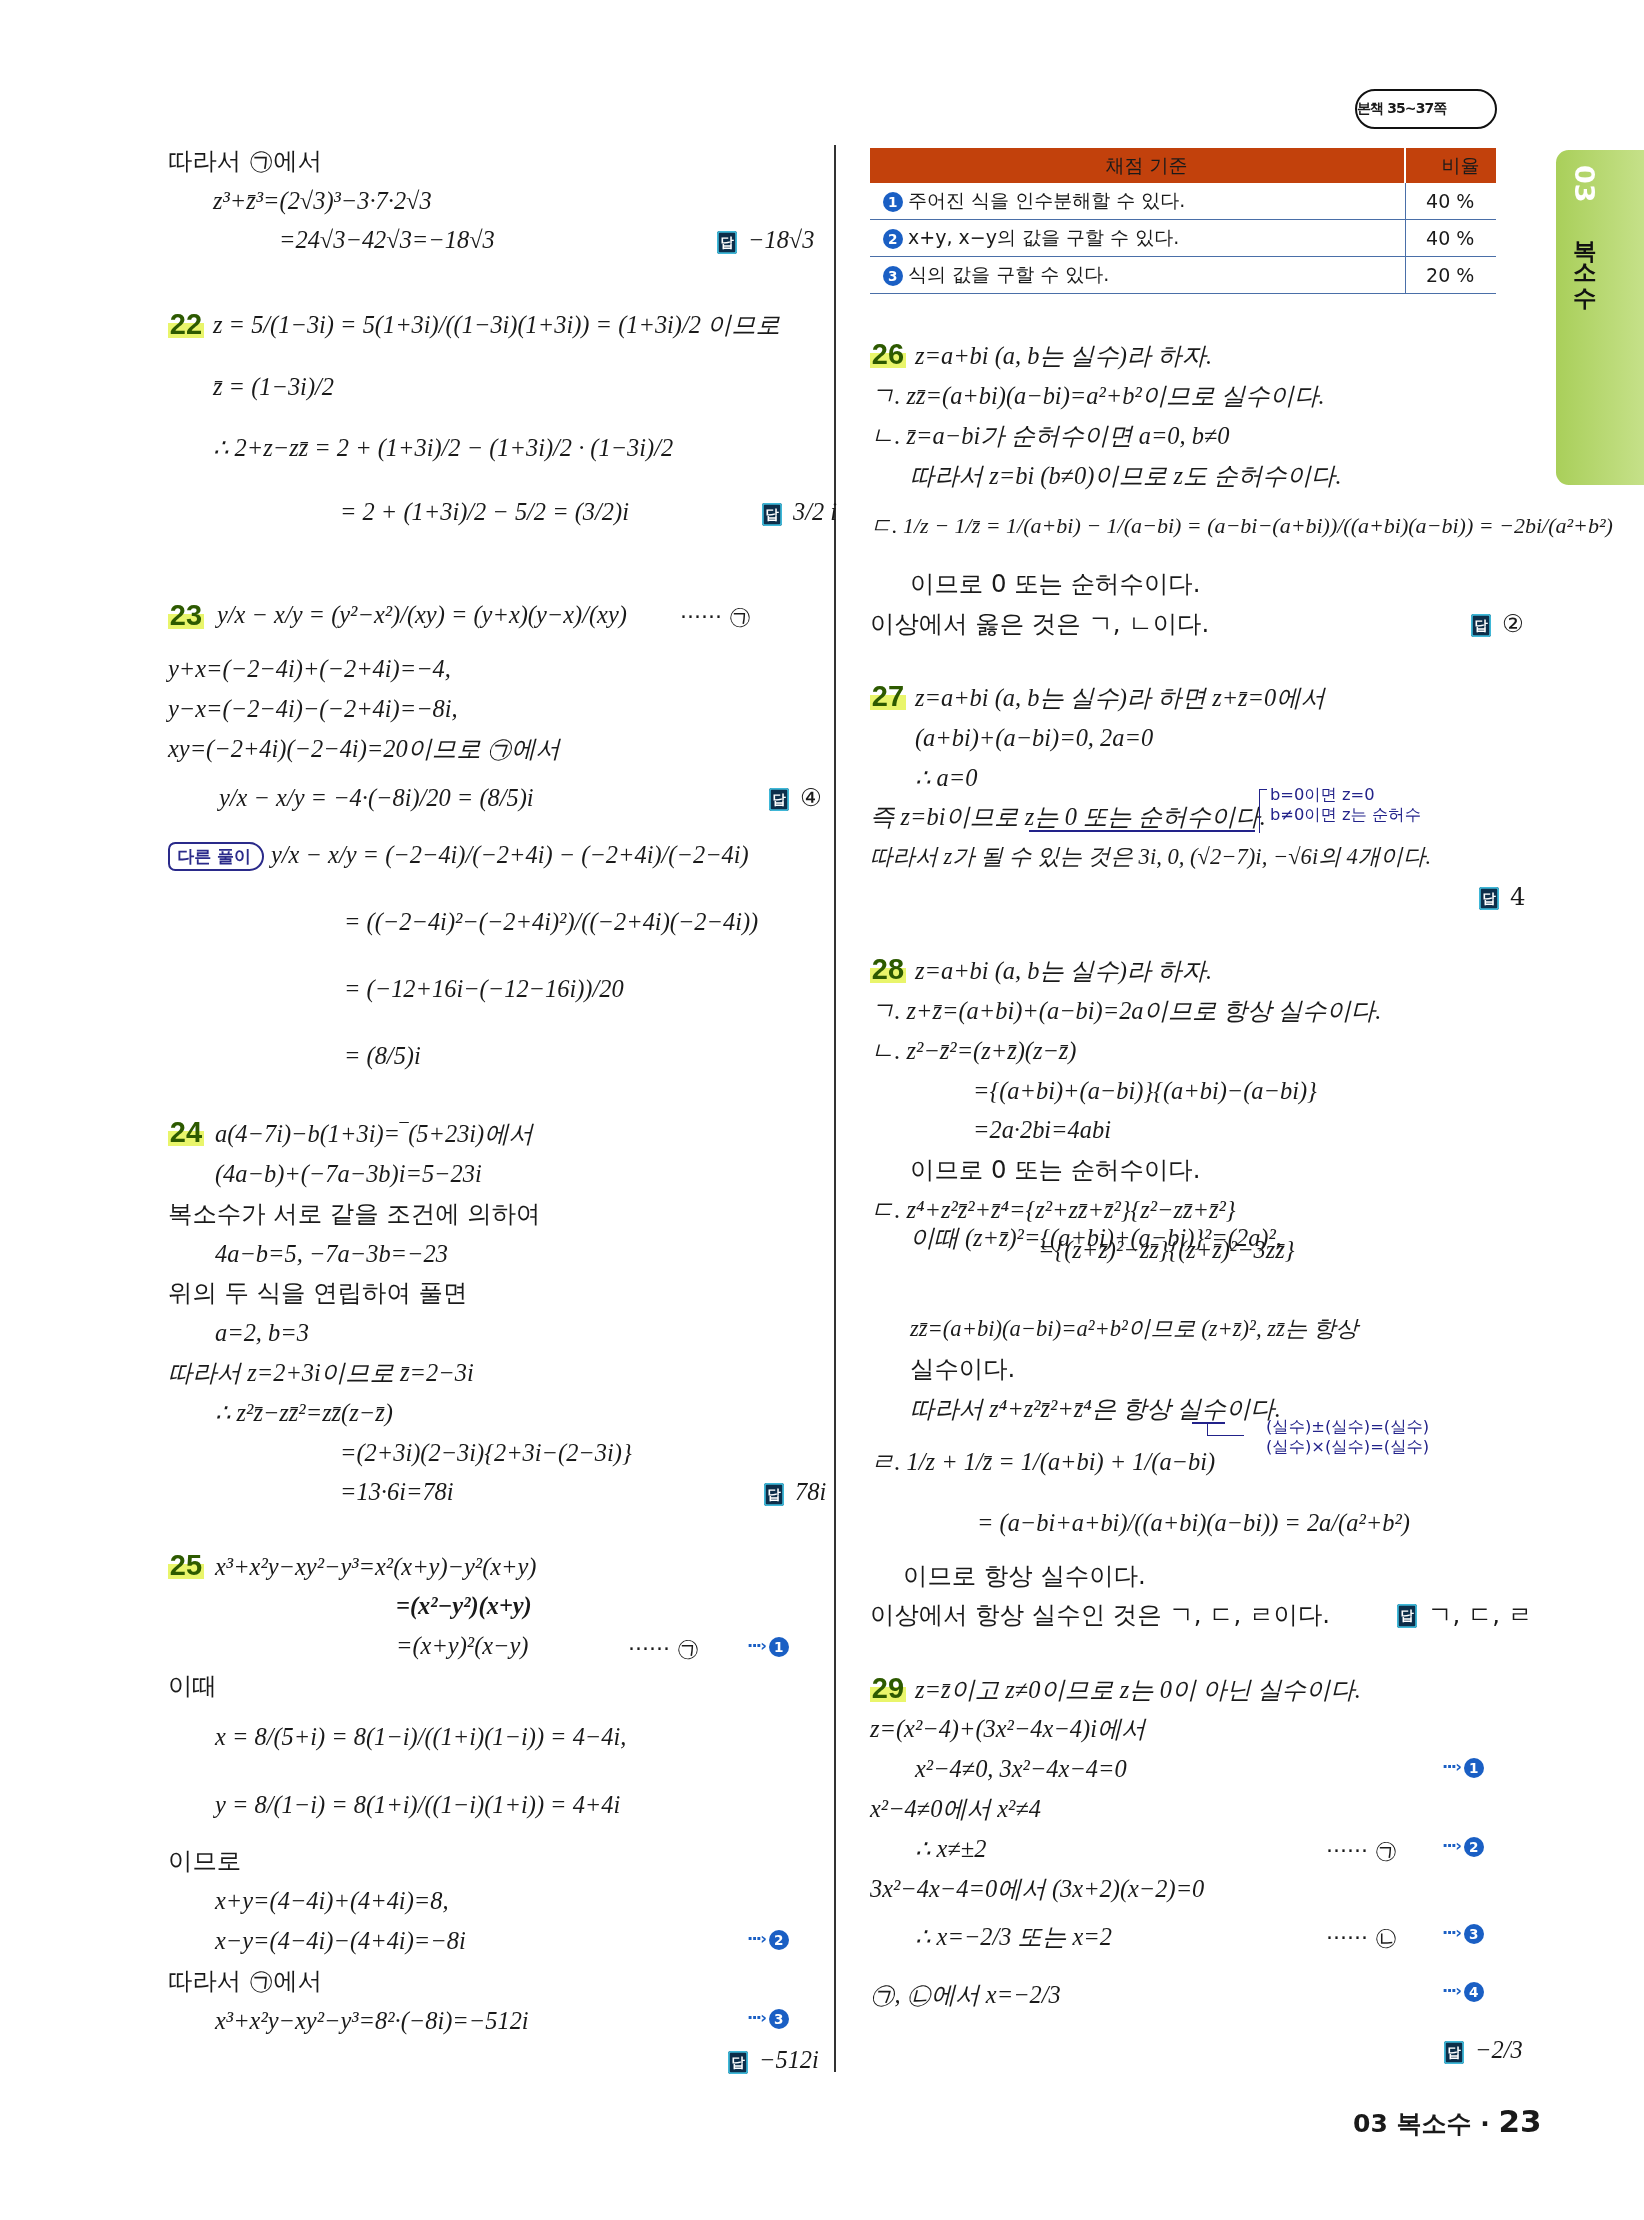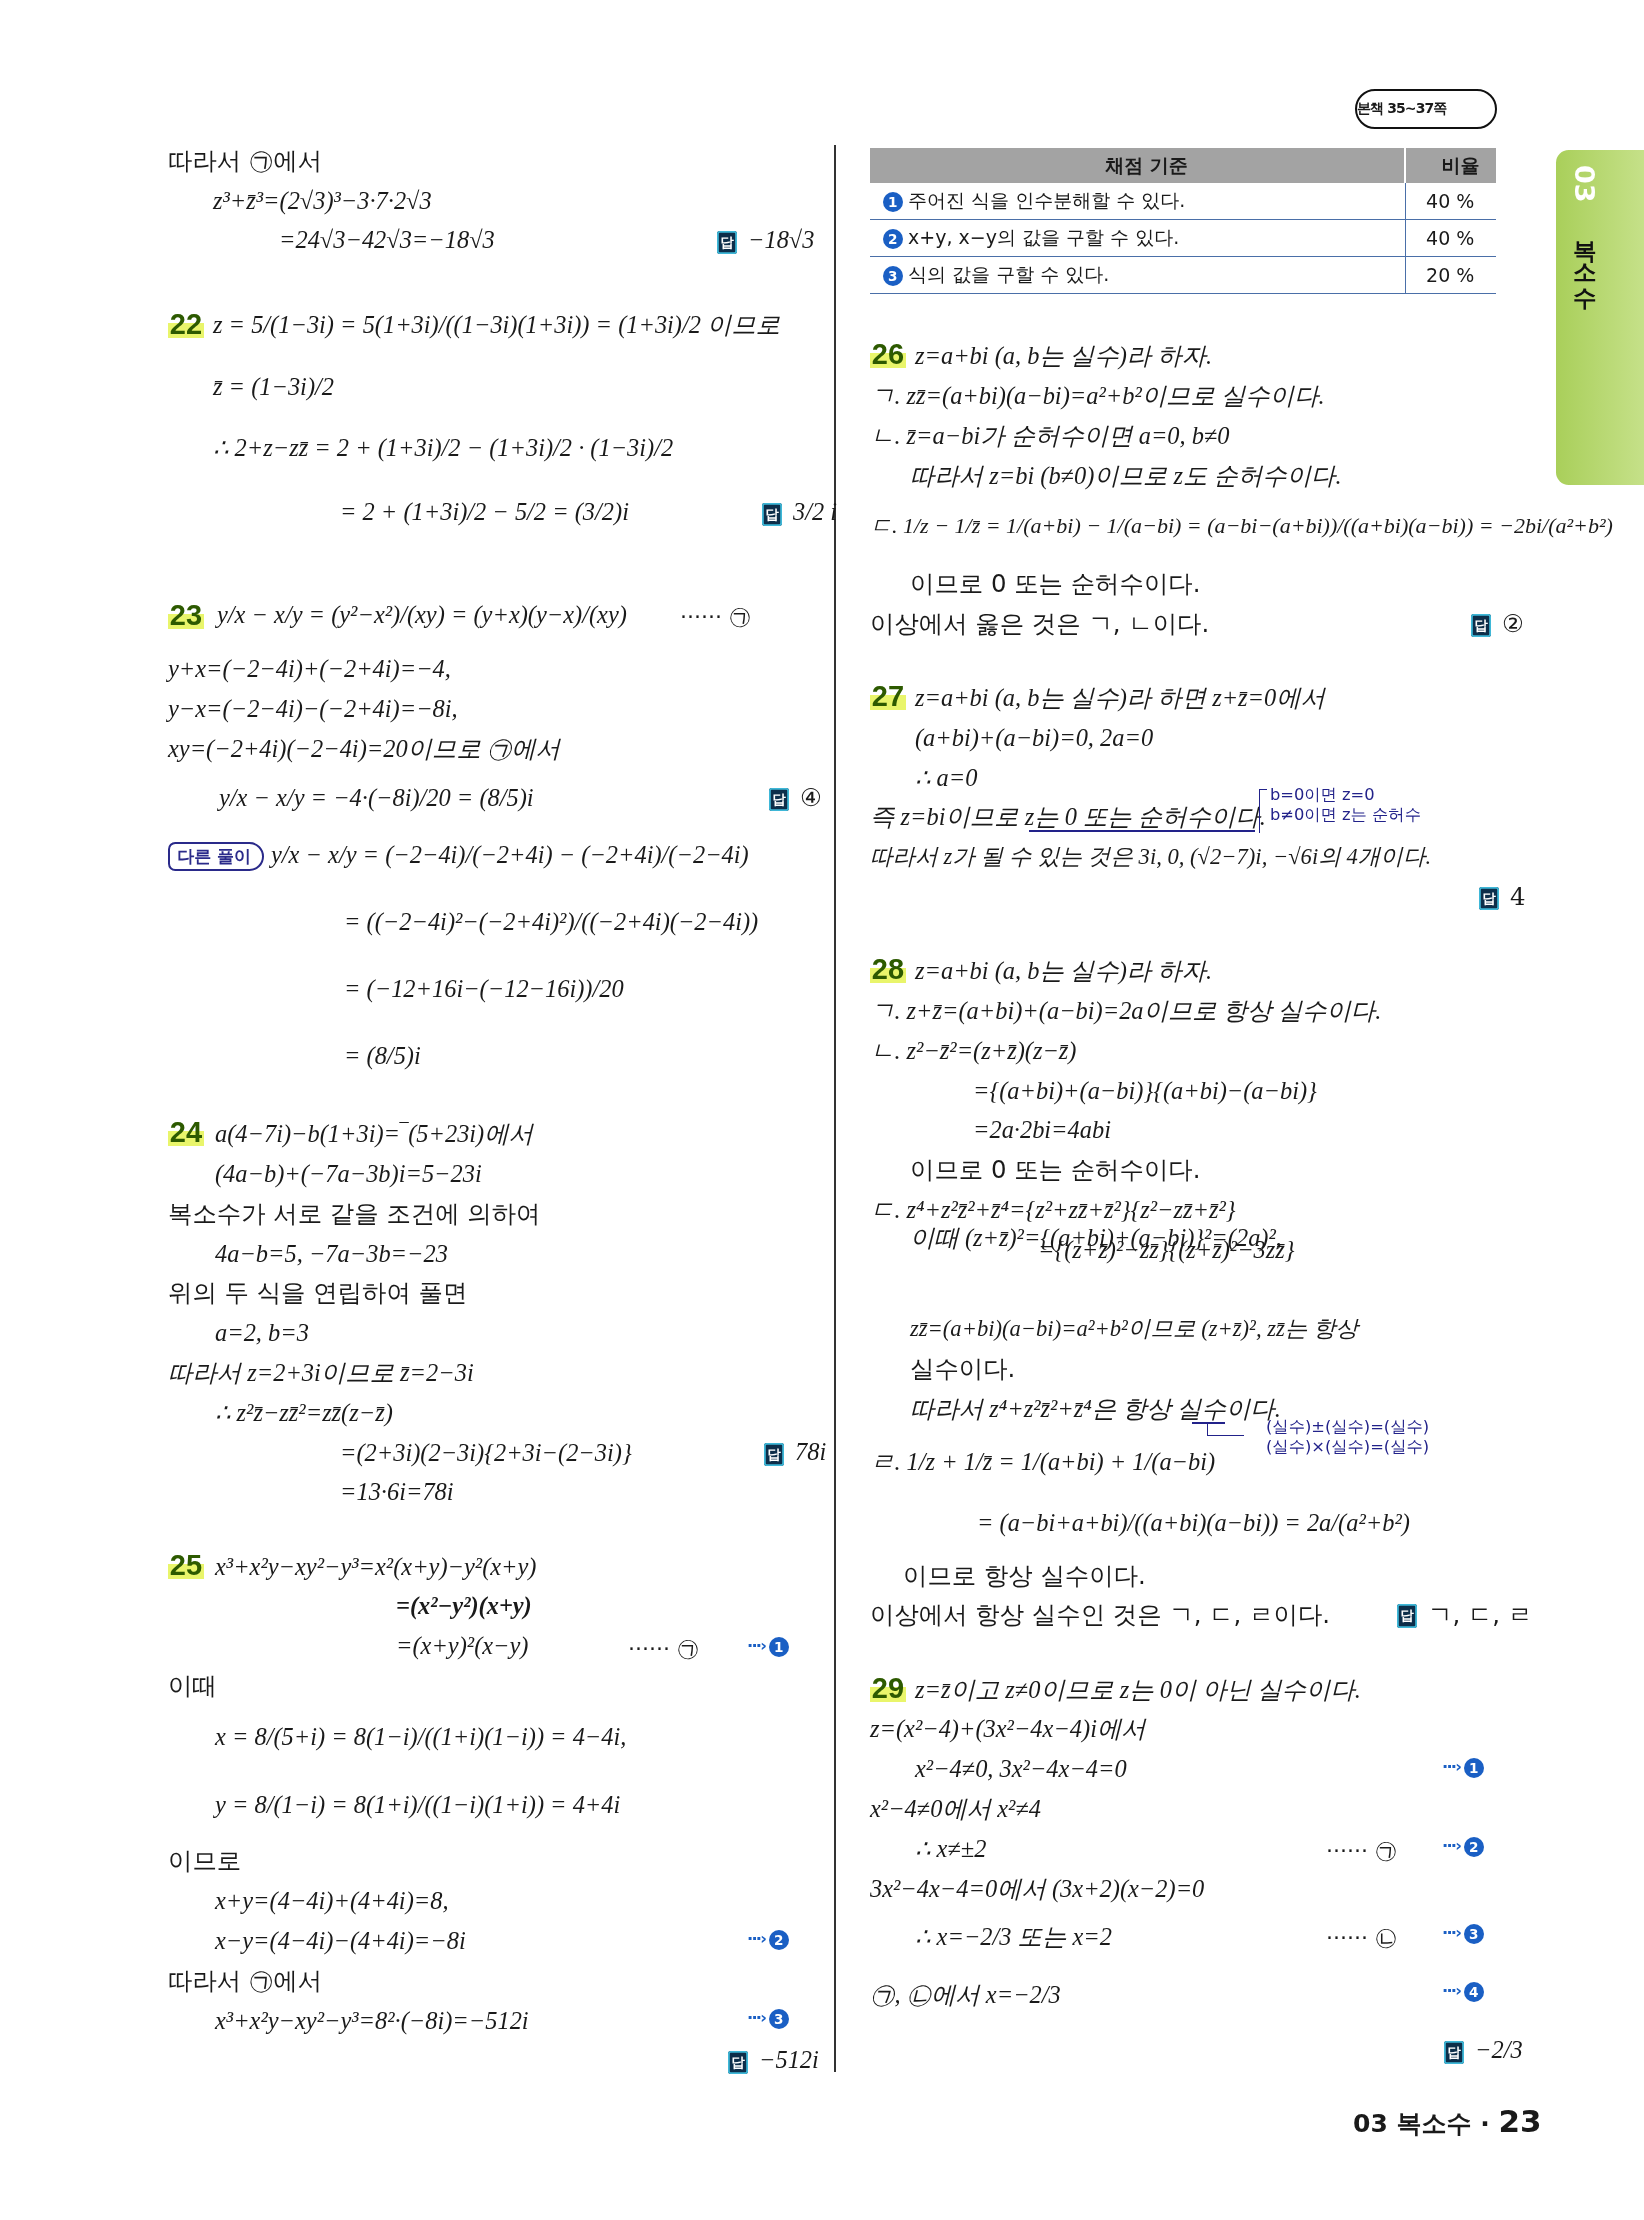--- a/index.html
+++ b/index.html
@@ -17,21 +17,21 @@
                  border: 2.7px solid #111; border-radius: 20px; display: flex; align-items: center; justify-content: flex-start;
                  font-family: "DejaVu Sans", sans-serif; font-weight: bold; font-size: 14px; letter-spacing: -0.9px; }
   .side-tab { position: absolute; left: 1556px; top: 150px; width: 90px; height: 335px;
               background: linear-gradient(90deg, #a9cf5a, #c6e18a); border-radius: 12.7px 0 0 12.7px; }
   .side-tab .tab-num { position: absolute; left: 12.7px; top: 14.5px; color: #fff; font-family: "DejaVu Sans", sans-serif;
                        font-weight: bold; font-size: 27px; writing-mode: vertical-rl; }
   .side-tab .tab-label { position: absolute; left: 12.7px; top: 74px; color: #111; font-family: "DejaVu Sans", sans-serif;
                          font-weight: bold; font-size: 23.5px; writing-mode: vertical-rl; }
   table.grading { position: absolute; left: 870px; top: 148px; width: 626px; border-collapse: collapse;
                   font-family: "DejaVu Sans", sans-serif; font-size: 19px; }
-  table.grading th { background: #a3a3a3; font-weight: bold; height: 33px; font-size: 19px; padding-left: 20px; }
+  table.grading th { background: #c2410c; font-weight: normal; height: 33px; font-size: 19px; padding-left: 20px; }
   table.grading td { height: 34px; border-bottom: 1.8px solid #4a6fa8; padding-left: 12.7px; }
   table.grading td.pct { border-left: 1.8px solid #4a6fa8; text-align: center; padding-left: 0; width: 69px; }
   table.grading th.pct { border-left: 2.7px solid #fff; width: 69px; }
   .step { display: inline-flex; width: 20px; height: 20px; border-radius: 50%; background: #1a5fc4; color: #fff;
           font-size: 13.6px; font-weight: bold; align-items: center; justify-content: center; margin-right: 5.4px;
           font-family: "DejaVu Sans", sans-serif; font-style: normal; vertical-align: middle; }
   .step-ref { position: absolute; font-family: "DejaVu Sans", sans-serif; font-size: 16.3px; color: #1a5fc4; font-weight: bold; }
   .step-ref .arrow { color: #1a5fc4; letter-spacing: -1.8px; margin-right: 3.6px; }
   .ans { position: absolute; font-size: 24.4px; white-space: nowrap; line-height: 31px; padding-left: 33px; }
   .ans-icon { display: inline-block; width: 20px; height: 23.5px; background: #0d2e4a; color: #fff;
@@ -102,21 +102,21 @@
     <div class="line math" style="left:215px;top:1118px;">a(4−7i)−b(1+3i)=‾(5+23i)에서</div>
     <div class="line math" style="left:215px;top:1158px;">(4a−b)+(−7a−3b)i=5−23i</div>
     <div class="line ko" style="left:168px;top:1198px;text-align:center;">복소수가 서로 같을 조건에 의하여</div>
     <div class="line math" style="left:215px;top:1238px;">4a−b=5, −7a−3b=−23</div>
     <div class="line ko" style="left:168px;top:1277px;">위의 두 식을 연립하여 풀면</div>
     <div class="line math" style="left:215px;top:1317px;">a=2, b=3</div>
     <div class="line math" style="left:168px;top:1357px;">따라서 z=2+3i이므로      z̄=2−3i</div>
     <div class="line math" style="left:215px;top:1397px;">∴ z²z̄−zz̄²=zz̄(z−z̄)</div>
     <div class="line math" style="left:340px;top:1437px;">=(2+3i)(2−3i){2+3i−(2−3i)}</div>
     <div class="line math" style="left:340px;top:1476px;">=13·6i=78i</div>
-    <div class="ans math" style="left:731px;top:1436px;">
+    <div class="ans math" style="left:731px;top:1476px;">
       <span class="ans-icon">답</span><span>78i</span>
     </div>
 
     <div class="num" style="left:168px;top:1549px;">25</div>
     <div class="line math" style="left:215px;top:1551px;">x³+x²y−xy²−y³=x²(x+y)−y²(x+y)</div>
     <div class="line math" style="left:396px;top:1590px;font-weight:bold;">=(x²−y²)(x+y)</div>
     <div class="line math" style="left:396px;top:1630px;">=(x+y)²(x−y)</div>
     <div class="marker" style="left:628px;top:1634px;">······ ㉠</div>
     <div class="step-ref" style="left:747px;top:1636px;"><span class="arrow">···›</span><span class="step">1</span></div>
     <div class="line ko" style="left:168px;top:1670px;">이때</div>

